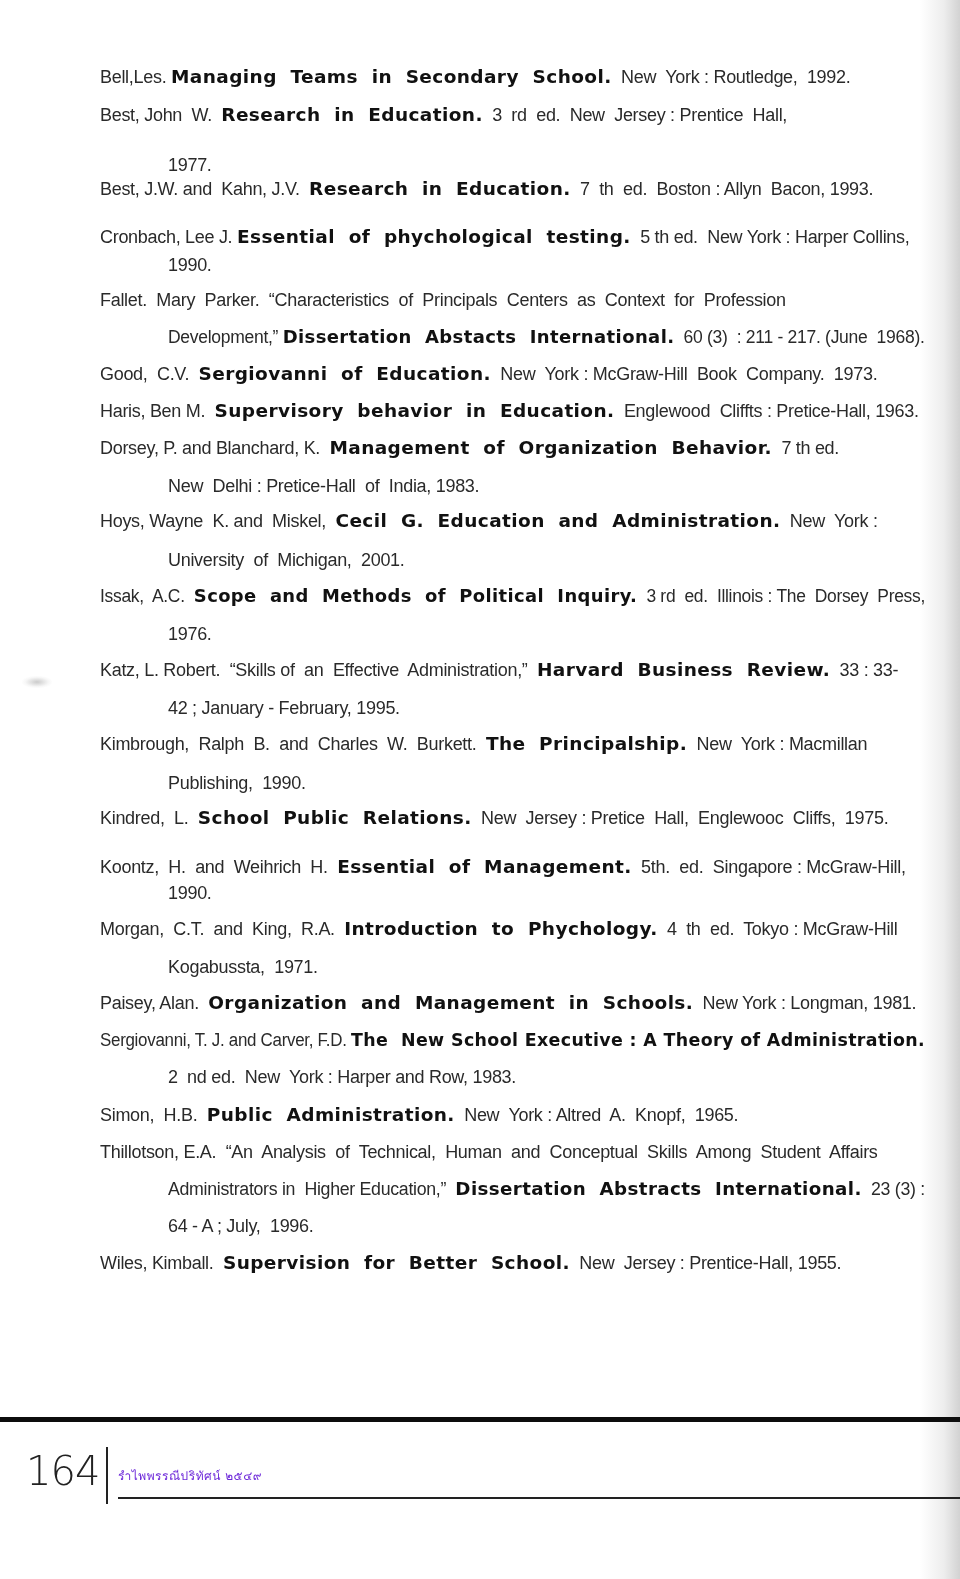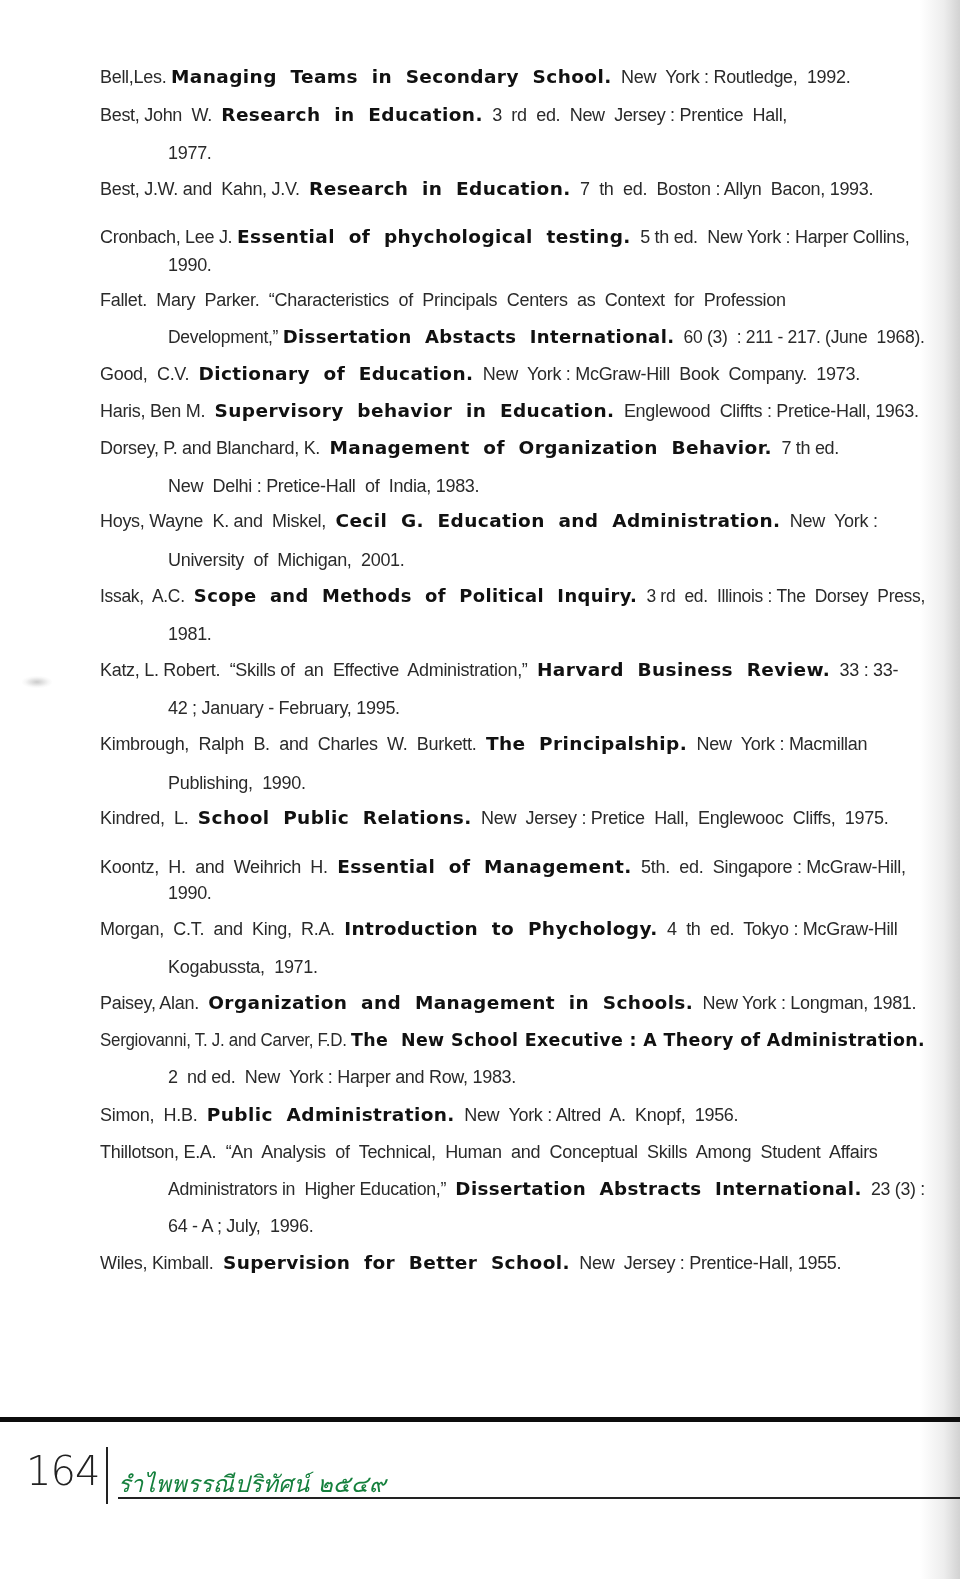--- a/index.html
+++ b/index.html
@@ -40,63 +40,63 @@
     position: absolute; left: 0; top: 1417px; width: 960px; height: 5px; background: #0d0d0d;
   }
   .page-num {
     position: absolute; left: 26px; top: 1448px; font-size: 40px; font-weight: 300;
     font-family: "DejaVu Sans", sans-serif; color: #222; letter-spacing: -1px;
   }
   .vbar {
     position: absolute; left: 106px; top: 1447px; width: 2px; height: 57px; background: #222;
   }
   .journal {
-    position: absolute; left: 118px; top: 1466px; font-size: 23px; font-style: italic;
-    font-family: "DejaVu Sans", sans-serif; color: #15803d; letter-spacing: 0.5px;
+    position: absolute; left: 118px; top: 1466px; font-size: 12px; 
+    font-family: "DejaVu Sans", sans-serif; color: #6d28d9; letter-spacing: 0.5px;
   }
   .footer-rule-thin {
     position: absolute; left: 118px; top: 1497px; width: 842px; height: 2px; background: #222;
   }
 </style>
 </head>
 <body>
 
 <div class="edge-shadow"></div>
 <div class="speck"></div>
 
 <div class="refs" id="refs">
     <div class="line hang" style="top: 66px;"><span class="reg" style="white-space: pre;">Bell,Les. </span><span class="tit" style="white-space: pre;">Managing  Teams  in  Secondary  School.</span><span class="reg" style="white-space: pre;">  New  York : Routledge,  1992.</span></div>
     <div class="line hang" style="top: 104px;"><span class="reg" style="white-space: pre;">Best, John  W.  </span><span class="tit" style="white-space: pre;">Research  in  Education.</span><span class="reg" style="white-space: pre;">  3  rd  ed.  New  Jersey : Prentice  Hall,</span></div>
-    <div class="line ind" style="top: 142px;"><span class="reg" style="white-space: pre;">1977.</span></div>
+    <div class="line ind" style="top: 142px;"><span class="reg" style="white-space: pre; margin-top: 12px;">1977.</span></div>
     <div class="line hang" style="top: 178px;"><span class="reg" style="white-space: pre;">Best, J.W. and  Kahn, J.V.  </span><span class="tit" style="white-space: pre;">Research  in  Education.</span><span class="reg" style="white-space: pre;">  7  th  ed.  Boston : Allyn  Bacon, 1993.</span></div>
     <div class="line hang" style="top: 226px;"><span class="reg" style="white-space: pre;">Cronbach, Lee J. </span><span class="tit" style="white-space: pre;">Essential  of  phychological  testing.</span><span class="reg" style="white-space: pre;">  5 th ed.  New York : Harper Collins,</span></div>
     <div class="line ind" style="top: 254px;"><span class="reg" style="white-space: pre;">1990.</span></div>
     <div class="line hang" style="top: 289px;"><span class="reg" style="white-space: pre;">Fallet.  Mary  Parker.  “Characteristics  of  Principals  Centers  as  Context  for  Profession</span></div>
     <div class="line ind" style="top: 326px; transform-origin: left center; transform: scaleX(0.973);"><span class="reg" style="white-space: pre;">Development,” </span><span class="tit" style="white-space: pre;">Dissertation  Abstacts  International.</span><span class="reg" style="white-space: pre;">  60 (3)  : 211 - 217. (June  1968).</span></div>
-    <div class="line hang" style="top: 363px;"><span class="reg" style="white-space: pre;">Good,  C.V.  </span><span class="tit" style="white-space: pre;">Dictionary  of  Education.</span><span class="reg" style="white-space: pre;">  New  York : McGraw-Hill  Book  Company.  1973.</span></div>
+    <div class="line hang" style="top: 363px;"><span class="reg" style="white-space: pre;">Good,  C.V.  </span><span class="tit" style="white-space: pre;">Sergiovanni  of  Education.</span><span class="reg" style="white-space: pre;">  New  York : McGraw-Hill  Book  Company.  1973.</span></div>
     <div class="line hang" style="top: 400px;"><span class="reg" style="white-space: pre;">Haris, Ben M.  </span><span class="tit" style="white-space: pre;">Supervisory  behavior  in  Education.</span><span class="reg" style="white-space: pre;">  Englewood  Cliffts : Pretice-Hall, 1963.</span></div>
     <div class="line hang" style="top: 437px;"><span class="reg" style="white-space: pre;">Dorsey, P. and Blanchard, K.  </span><span class="tit" style="white-space: pre;">Management  of  Organization  Behavior.</span><span class="reg" style="white-space: pre;">  7 th ed.</span></div>
     <div class="line ind" style="top: 475px;"><span class="reg" style="white-space: pre;">New  Delhi : Pretice-Hall  of  India, 1983.</span></div>
     <div class="line hang" style="top: 510px;"><span class="reg" style="white-space: pre;">Hoys, Wayne  K. and  Miskel,  </span><span class="tit" style="white-space: pre;">Cecil  G.  Education  and  Administration.</span><span class="reg" style="white-space: pre;">  New  York :</span></div>
     <div class="line ind" style="top: 549px;"><span class="reg" style="white-space: pre;">University  of  Michigan,  2001.</span></div>
     <div class="line hang" style="top: 585px; transform-origin: left center; transform: scaleX(0.969);"><span class="reg" style="white-space: pre;">Issak,  A.C.  </span><span class="tit" style="white-space: pre;">Scope  and  Methods  of  Political  Inquiry.</span><span class="reg" style="white-space: pre;">  3 rd  ed.  Illinois : The  Dorsey  Press,</span></div>
-    <div class="line ind" style="top: 623px;"><span class="reg" style="white-space: pre;">1981.</span></div>
+    <div class="line ind" style="top: 623px;"><span class="reg" style="white-space: pre;">1976.</span></div>
     <div class="line hang" style="top: 659px;"><span class="reg" style="white-space: pre;">Katz, L. Robert.  “Skills of  an  Effective  Administration,”  </span><span class="tit" style="white-space: pre;">Harvard  Business  Review.</span><span class="reg" style="white-space: pre;">  33 : 33-</span></div>
     <div class="line ind" style="top: 697px;"><span class="reg" style="white-space: pre;">42 ; January - February, 1995.</span></div>
     <div class="line hang" style="top: 733px;"><span class="reg" style="white-space: pre;">Kimbrough,  Ralph  B.  and  Charles  W.  Burkett.  </span><span class="tit" style="white-space: pre;">The  Principalship.</span><span class="reg" style="white-space: pre;">  New  York : Macmillan</span></div>
     <div class="line ind" style="top: 772px;"><span class="reg" style="white-space: pre;">Publishing,  1990.</span></div>
     <div class="line hang" style="top: 807px;"><span class="reg" style="white-space: pre;">Kindred,  L.  </span><span class="tit" style="white-space: pre;">School  Public  Relations.</span><span class="reg" style="white-space: pre;">  New  Jersey : Pretice  Hall,  Englewooc  Cliffs,  1975.</span></div>
     <div class="line hang" style="top: 844px;"><span class="reg" style="white-space: pre;">Koontz,  H.  and  Weihrich  H.  </span><span class="tit" style="white-space: pre;">Essential  of  Management.</span><span class="reg" style="white-space: pre; margin-top: 12px;">  5th.  ed.  Singapore : McGraw-Hill,</span></div>
     <div class="line ind" style="top: 882px;"><span class="reg" style="white-space: pre;">1990.</span></div>
     <div class="line hang" style="top: 918px;"><span class="reg" style="white-space: pre;">Morgan,  C.T.  and  King,  R.A.  </span><span class="tit" style="white-space: pre;">Introduction  to  Phychology.</span><span class="reg" style="white-space: pre;">  4  th  ed.  Tokyo : McGraw-Hill</span></div>
     <div class="line ind" style="top: 956px;"><span class="reg" style="white-space: pre;">Kogabussta,  1971.</span></div>
     <div class="line hang" style="top: 992px;"><span class="reg" style="white-space: pre;">Paisey, Alan.  </span><span class="tit" style="white-space: pre;">Organization  and  Management  in  Schools.</span><span class="reg" style="white-space: pre;">  New York : Longman, 1981.</span></div>
     <div class="line hang" style="top: 1029px; transform-origin: left center; transform: scaleX(0.94);"><span class="reg" style="white-space: pre;">Sergiovanni, T. J. and Carver, F.D. </span><span class="tit" style="white-space: pre;">The  New School Executive : A Theory of Administration.</span></div>
     <div class="line ind" style="top: 1066px;"><span class="reg" style="white-space: pre;">2  nd ed.  New  York : Harper and Row, 1983.</span></div>
-    <div class="line hang" style="top: 1104px;"><span class="reg" style="white-space: pre;">Simon,  H.B.  </span><span class="tit" style="white-space: pre;">Public  Administration.</span><span class="reg" style="white-space: pre;">  New  York : Altred  A.  Knopf,  1956.</span></div>
+    <div class="line hang" style="top: 1104px;"><span class="reg" style="white-space: pre;">Simon,  H.B.  </span><span class="tit" style="white-space: pre;">Public  Administration.</span><span class="reg" style="white-space: pre;">  New  York : Altred  A.  Knopf,  1965.</span></div>
     <div class="line hang" style="top: 1141px;"><span class="reg" style="white-space: pre;">Thillotson, E.A.  “An  Analysis  of  Technical,  Human  and  Conceptual  Skills  Among  Student  Affairs</span></div>
     <div class="line ind" style="top: 1178px; transform-origin: left center; transform: scaleX(0.986);"><span class="reg" style="white-space: pre;">Administrators in  Higher Education,”  </span><span class="tit" style="white-space: pre;">Dissertation  Abstracts  International.</span><span class="reg" style="white-space: pre;">  23 (3) :</span></div>
     <div class="line ind" style="top: 1215px;"><span class="reg" style="white-space: pre;">64 - A ; July,  1996.</span></div>
     <div class="line hang" style="top: 1252px;"><span class="reg" style="white-space: pre;">Wiles, Kimball.  </span><span class="tit" style="white-space: pre;">Supervision  for  Better  School.</span><span class="reg" style="white-space: pre; text-align: right;">  New  Jersey : Prentice-Hall, 1955.</span></div>
   </div>
 
 <div class="footer-rule-thick"></div>
 <div class="page-num">164</div>
 <div class="vbar"></div>
 <div class="journal">รำไพพรรณีปริทัศน์  ๒๕๔๙</div>

